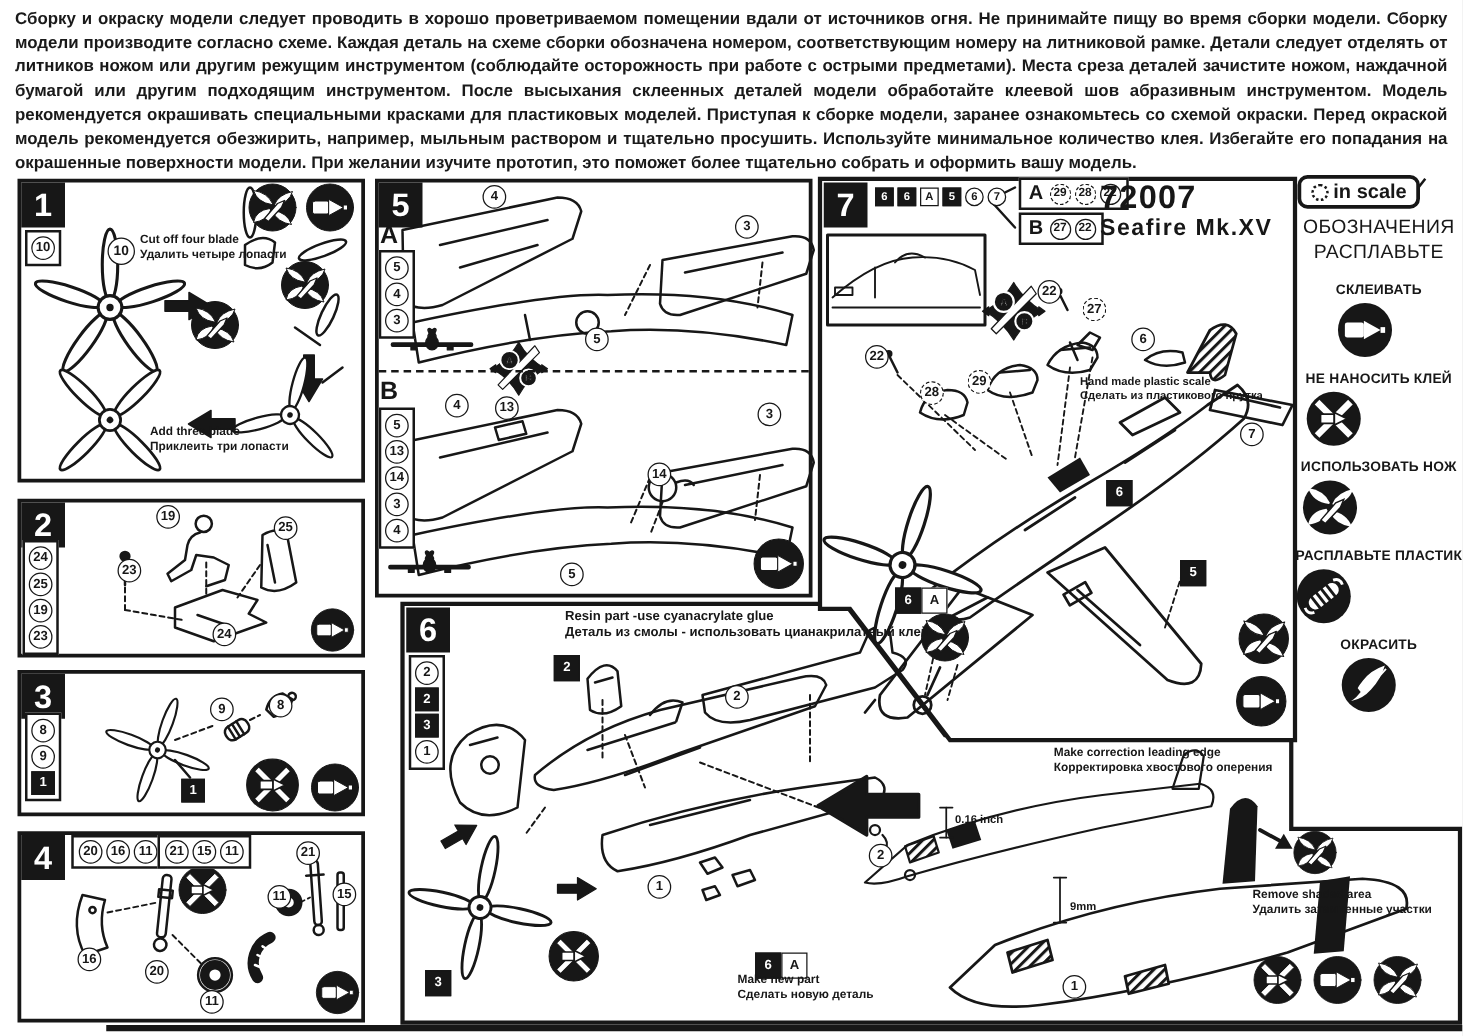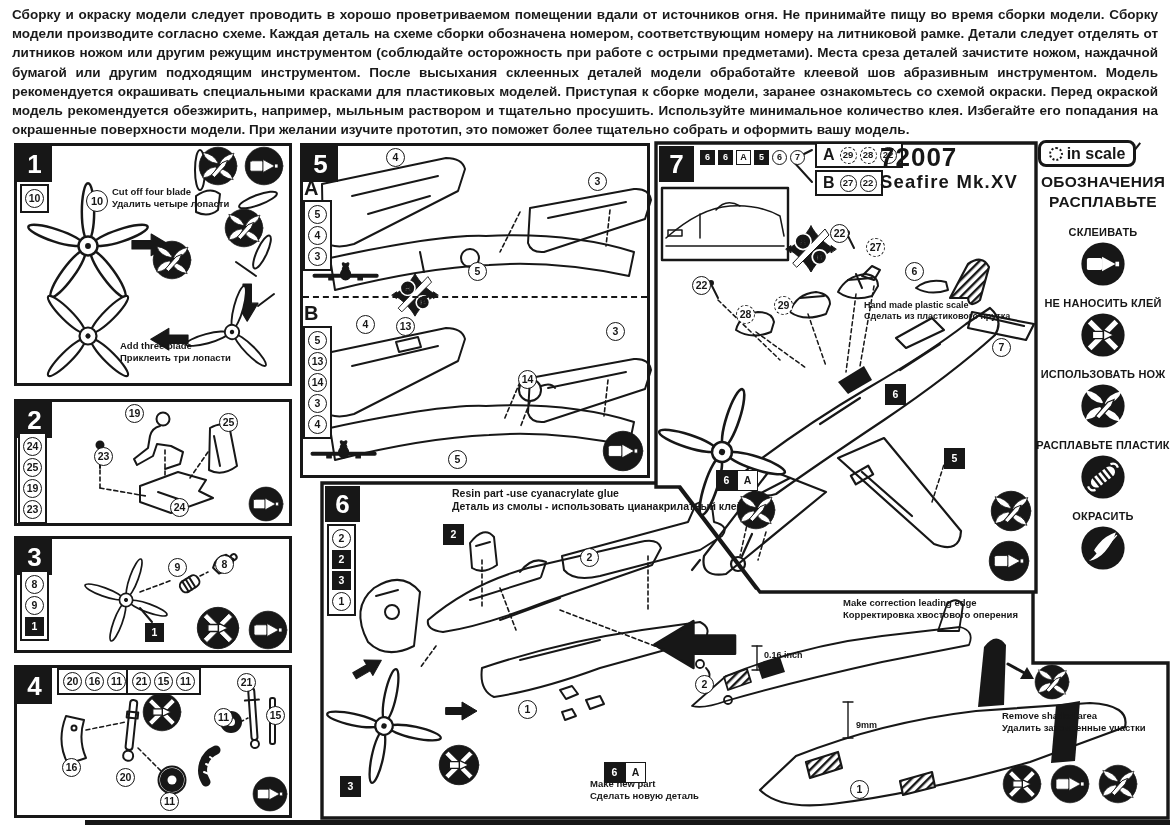--- a/index.html
+++ b/index.html
@@ -20,23 +20,23 @@
 .t-w{border:1.9px solid #171717}
 .abs{position:absolute;z-index:6}
 .note{position:absolute;font-size:9.5px;line-height:11.5px;font-weight:700;white-space:nowrap;z-index:6}
 .note-lg{font-size:10.5px;line-height:13px}
 .note-sm{font-size:9px;line-height:11px}
 .big-letter{position:absolute;font-weight:700;font-size:20px;line-height:20px;z-index:6}
 .cell-letter{font-weight:700;font-size:16px;padding:0 2px}
 .row7 .chip{width:15px;height:15px;font-size:9px}
 .cell7 .chip{width:17px;height:17px;font-size:9.5px}
 .leg{position:absolute;left:1038px;top:172px;width:130px;display:flex;flex-direction:column;align-items:center;z-index:6}
-.leg-title{font-size:15.5px;font-weight:700;line-height:20px;text-align:center;letter-spacing:.3px}
+.leg-title{font-size:15.5px;font-weight:400;line-height:20px;text-align:center;letter-spacing:.3px}
 .leg-items{display:flex;flex-direction:column;align-items:center;margin-top:14px}
-.leg-item{display:flex;flex-direction:column;align-items:center;height:71px}
+.leg-item{display:flex;flex-direction:column;align-items:flex-start;height:71px}
 .leg-label{font-size:11px;font-weight:700;white-space:nowrap;letter-spacing:.2px}
 .leg-item svg{margin-top:3px}
 .logo{position:absolute;left:1038px;top:140px;width:98px;height:27px;border:3px solid #171717;border-radius:8px;display:flex;align-items:center;justify-content:center;gap:4px;font-weight:700;font-size:16px;background:#fff;z-index:6;white-space:nowrap}
 .logo-circle{width:14px;height:14px;border:2.2px dotted #171717;border-radius:50%;flex:0 0 auto}
 .logo-slash{position:absolute;left:1132px;top:146px;width:18px;height:18px;border-top:2.6px solid #171717;transform:rotate(-52deg);z-index:5}
 .title{position:absolute;left:880px;top:144px;width:165px;text-align:left;z-index:6}
 .title .num{font-size:26px;font-weight:700;letter-spacing:1px;line-height:27px}
 .title .name{font-size:18.5px;font-weight:700;letter-spacing:1.2px;line-height:22px}
 .combo{position:absolute;display:flex;z-index:6}
 .bottom-edge{position:absolute;background:#171717;z-index:2}

